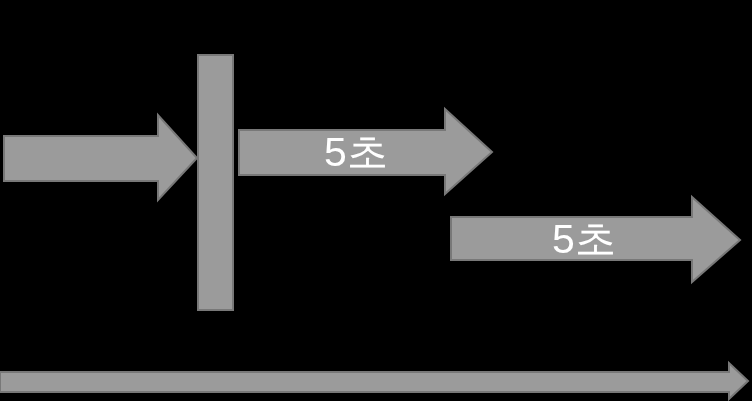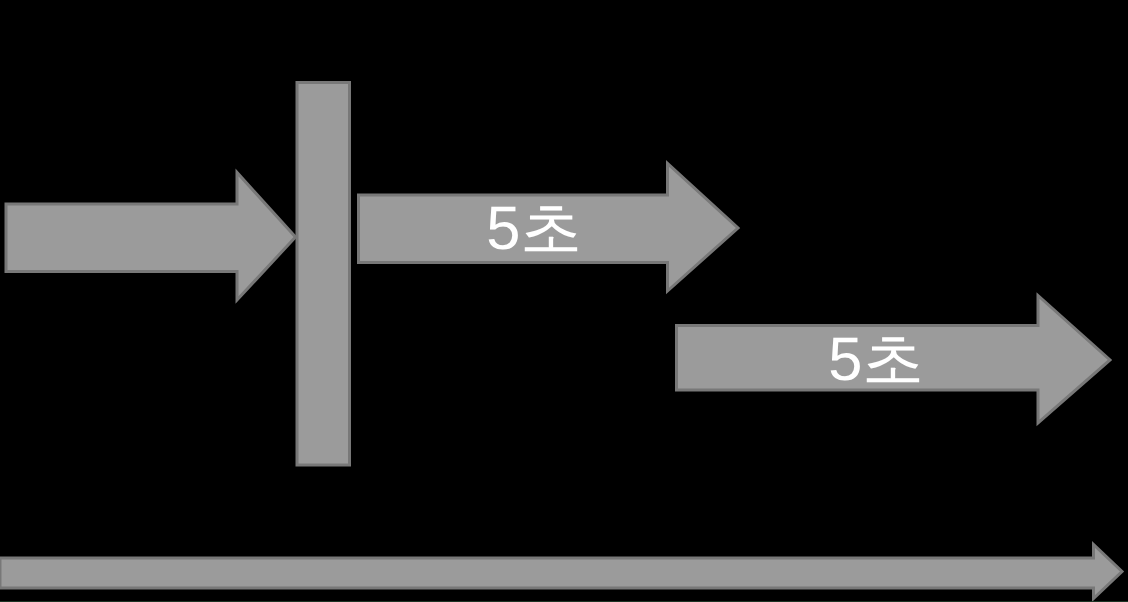--- a/index.html
+++ b/index.html
@@ -5,21 +5,21 @@
   html, body {
     margin: 0;
     padding: 0;
     background: #000000;
   }
   .stage {
     position: relative;
     width: 752px;
     height: 401px;
     overflow: hidden;
-    background: #86efac;
+    background: #f9a8d4;
   }
   .stage svg {
     display: block;
     width: 752px;
     height: 401px;
   }
   .arrow-label {
     font-family: "Liberation Sans", "DejaVu Sans", sans-serif;
     font-size: 41px;
     font-weight: 400;

